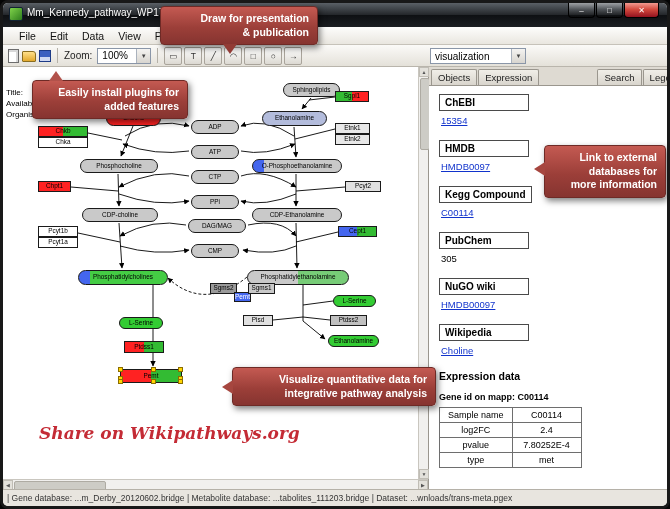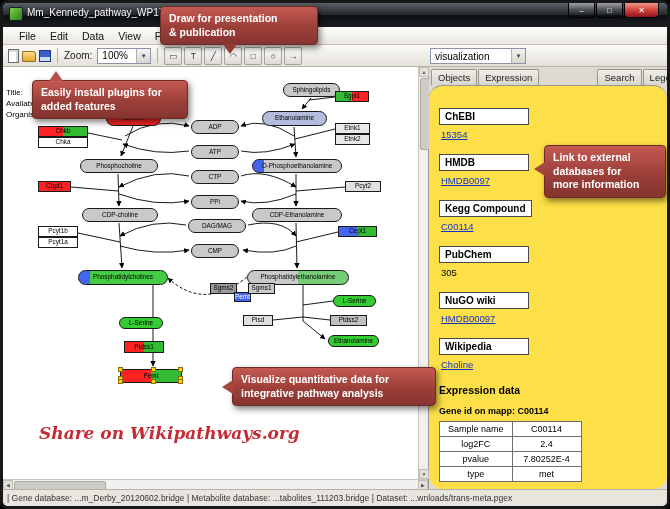--- a/index.html
+++ b/index.html
@@ -40,33 +40,33 @@
   .vscroll{position:absolute;right:0;top:0;width:10px;height:412px;background:#f1f0ee;border-left:1px solid #c9c6bf;box-sizing:border-box;}
   .hscroll{position:absolute;left:0;bottom:0;width:425px;height:10px;background:#f1f0ee;border-top:1px solid #c9c6bf;box-sizing:border-box;}
   .sb-btn{position:absolute;width:10px;height:10px;font-size:5px;color:#555;display:flex;align-items:center;justify-content:center;background:#e3e1db;border:1px solid #c0bdb5;box-sizing:border-box;}
   .thumb-v{position:absolute;left:1px;top:11px;width:8px;height:70px;background:#cdccc6;border:1px solid #aeaba3;border-radius:2px;}
   .thumb-h{position:absolute;top:1px;left:11px;width:90px;height:8px;background:#cdccc6;border:1px solid #aeaba3;border-radius:2px;}
   
   .panel{position:absolute;left:426px;right:0;top:0;bottom:0;background:#dedad2;}
   .tabs{display:flex;align-items:flex-end;height:18px;padding-left:2px;}
   .tab{font-size:9.5px;padding:2px 6px 2px;border:1px solid #9a968e;border-bottom:none;background:linear-gradient(#f0eee8,#d9d5cd);margin-right:1px;border-radius:2px 2px 0 0;color:#222;}
   .tab.active{background:#fff;position:relative;top:16px;padding-bottom:2px;margin-top:32px;}
-  .panel-content{position:absolute;left:0;right:0;top:18px;bottom:0;background:#fde047;border-top:1px solid #9a968e;padding:22px 10px;box-sizing:border-box;font-size:10px;overflow:hidden;border-radius:14px;}
+  .panel-content{position:absolute;left:0;right:0;top:18px;bottom:0;background:#ffffff;border-top:1px solid #9a968e;padding:8px 10px;box-sizing:border-box;font-size:10px;overflow:hidden;}
   .section{margin-bottom:14px;}
   .section-header{display:inline-block;min-width:78px;border:1px solid #4a4a4a;padding:2px 5px;font-weight:bold;font-size:10px;background:#fff;margin-bottom:4px;}
   .section-value{font-size:9.5px;margin-left:2px;color:#000;}
   .section-value.link{color:#1133cc;text-decoration:underline;cursor:pointer;}
   .exp-title{font-weight:bold;font-size:10.5px;margin:4px 0 10px;}
   .gene-id{font-weight:bold;font-size:9px;margin:0 0 5px;}
   table.exp{border-collapse:collapse;font-size:9px;}
   table.exp td{border:1px solid #6e6e6e;padding:2px 8px;text-align:center;min-width:52px;background:#fff;}
   
   .statusbar{position:absolute;left:0;bottom:0;width:100%;height:17px;background:#e8e5df;border-top:1px solid #b5b1a8;font-size:8.5px;color:#333;display:flex;align-items:center;padding-left:4px;box-sizing:border-box;white-space:nowrap;}
   
-  .callout{position:absolute;background:linear-gradient(180deg,#c45a52,#9c3f39 55%,#863430);border:1px solid #6e2a26;border-radius:4px;color:#fff;font-weight:bold;font-size:10.5px;text-align:left;padding:5px 8px;box-shadow:2px 3px 6px rgba(0,0,0,.5);z-index:50;line-height:1.3;}
+  .callout{position:absolute;background:linear-gradient(180deg,#c45a52,#9c3f39 55%,#863430);border:1px solid #6e2a26;border-radius:4px;color:#fff;font-weight:bold;font-size:10.5px;text-align:right;padding:5px 8px;box-shadow:2px 3px 6px rgba(0,0,0,.5);z-index:50;line-height:1.3;}
   .callout-text{white-space:pre-line;}
   .ptr{position:absolute;width:0;height:0;}
   .ptr-down{border-left:7px solid transparent;border-right:7px solid transparent;border-top:10px solid #923b35;bottom:-10px;}
   .ptr-up{border-left:7px solid transparent;border-right:7px solid transparent;border-bottom:10px solid #b2524b;top:-10px;}
   .ptr-left{border-top:7px solid transparent;border-bottom:7px solid transparent;border-right:11px solid #a6463f;left:-11px;}
   .share{position:absolute;left:36px;top:420px;font-family:"DejaVu Serif",serif;font-style:italic;font-weight:bold;font-size:17px;color:#c42b35;z-index:40;}
 </style>
 </head>
 <body>
 

